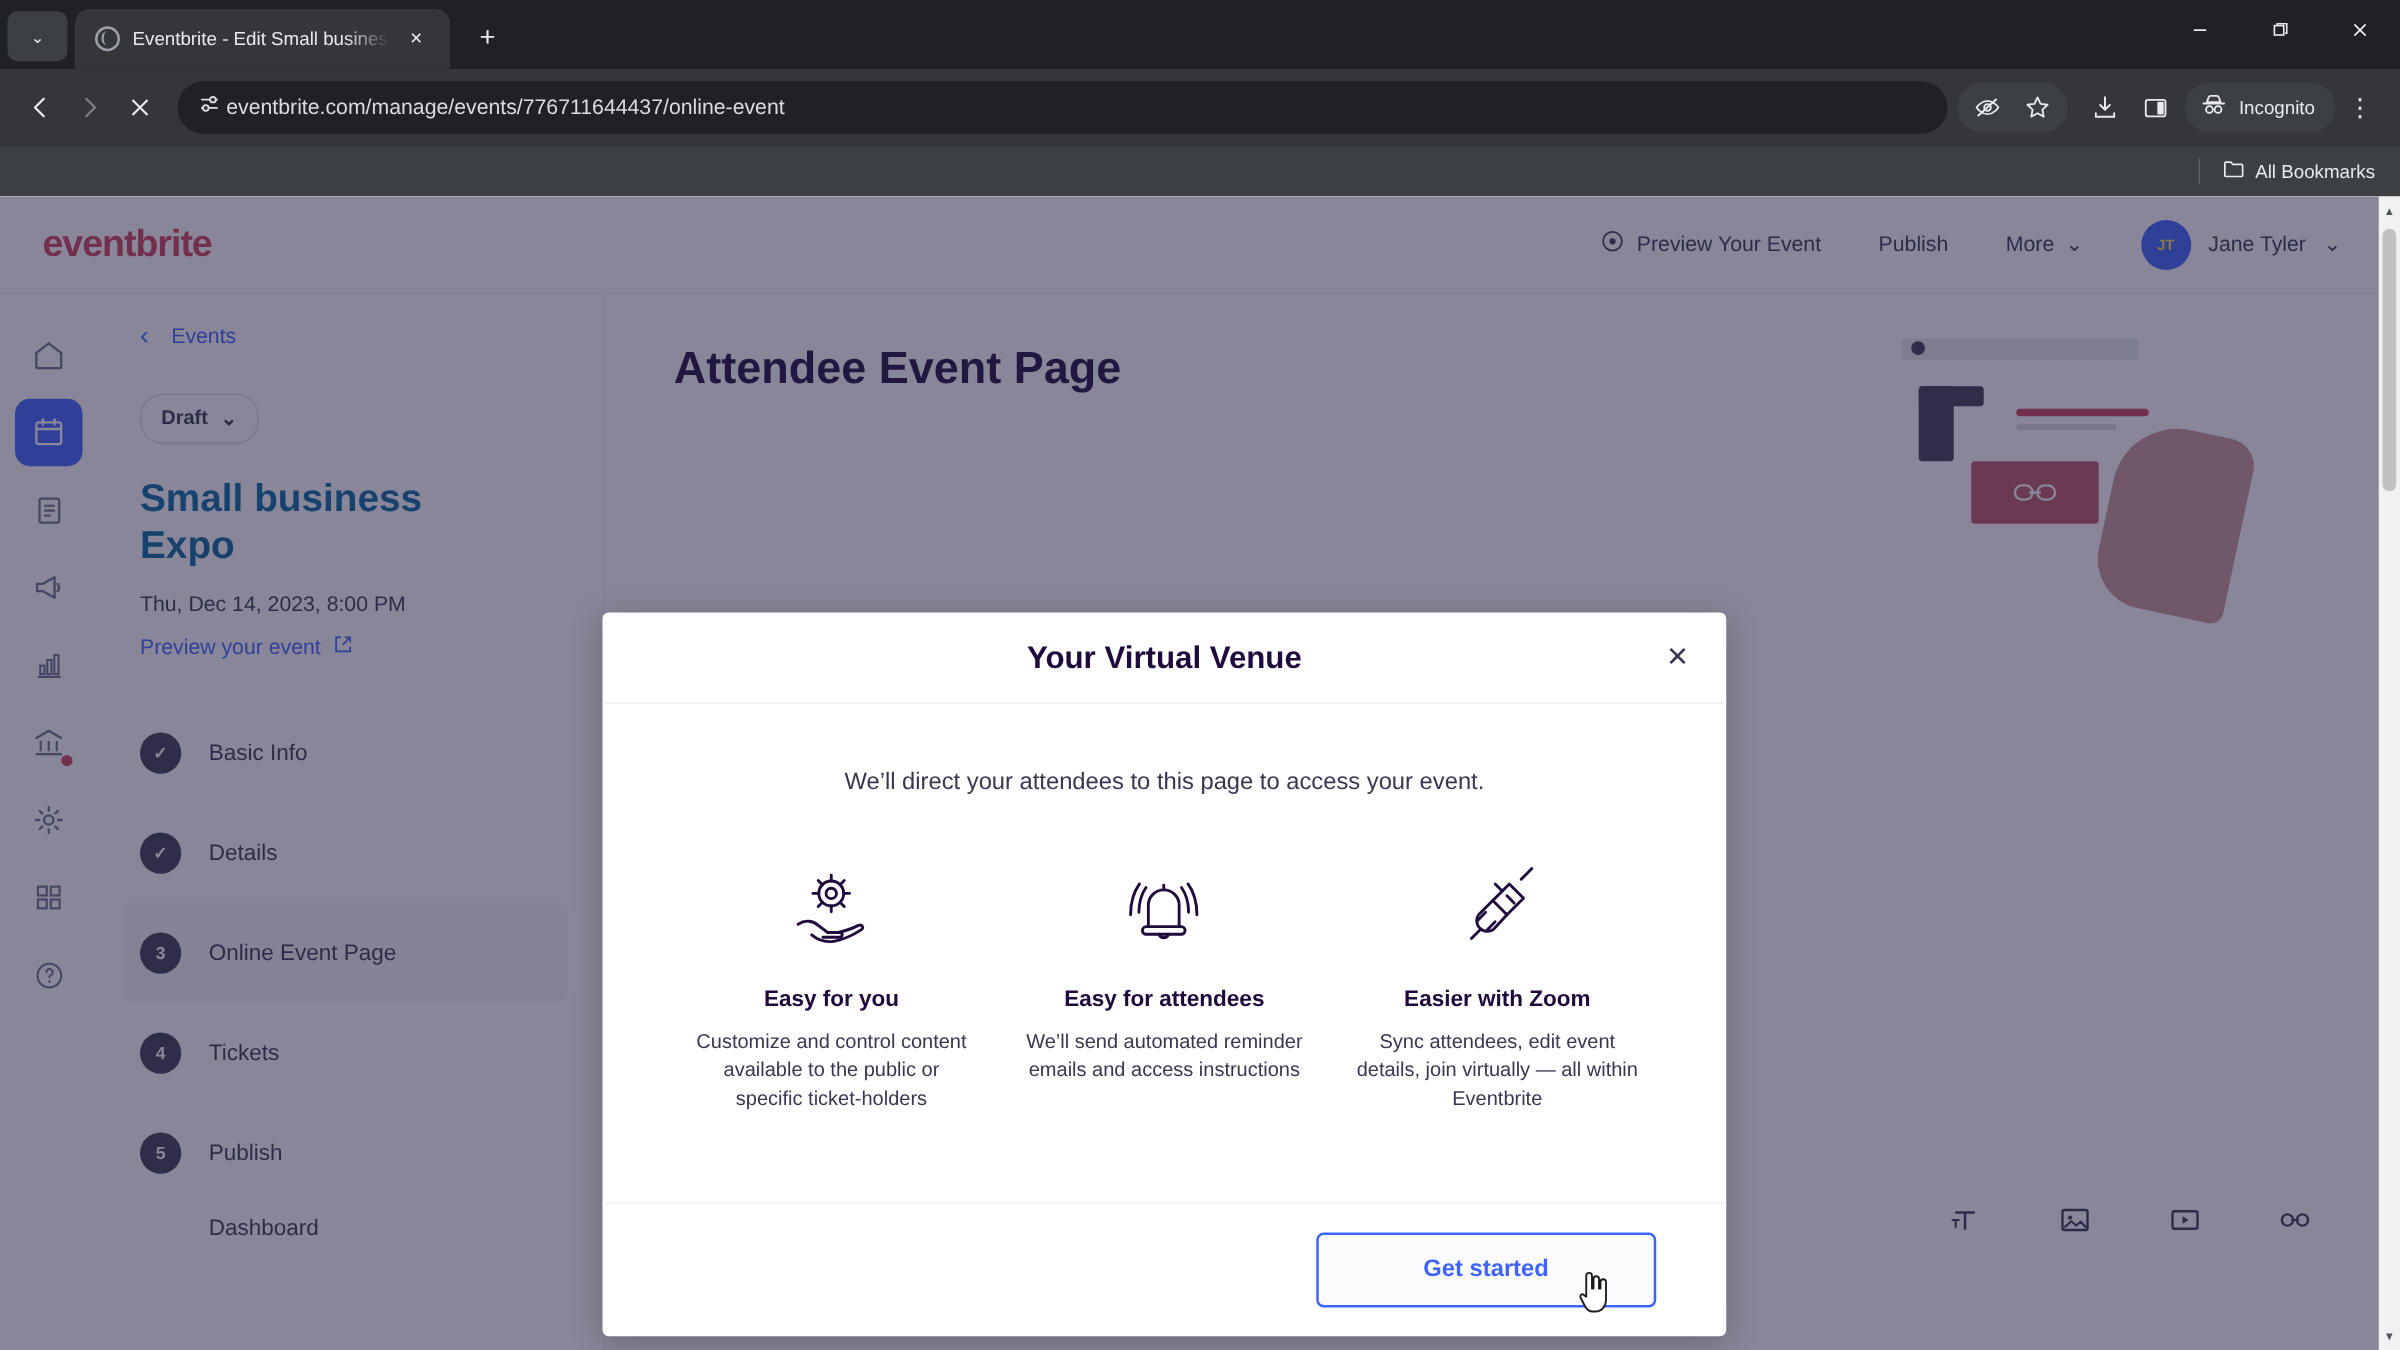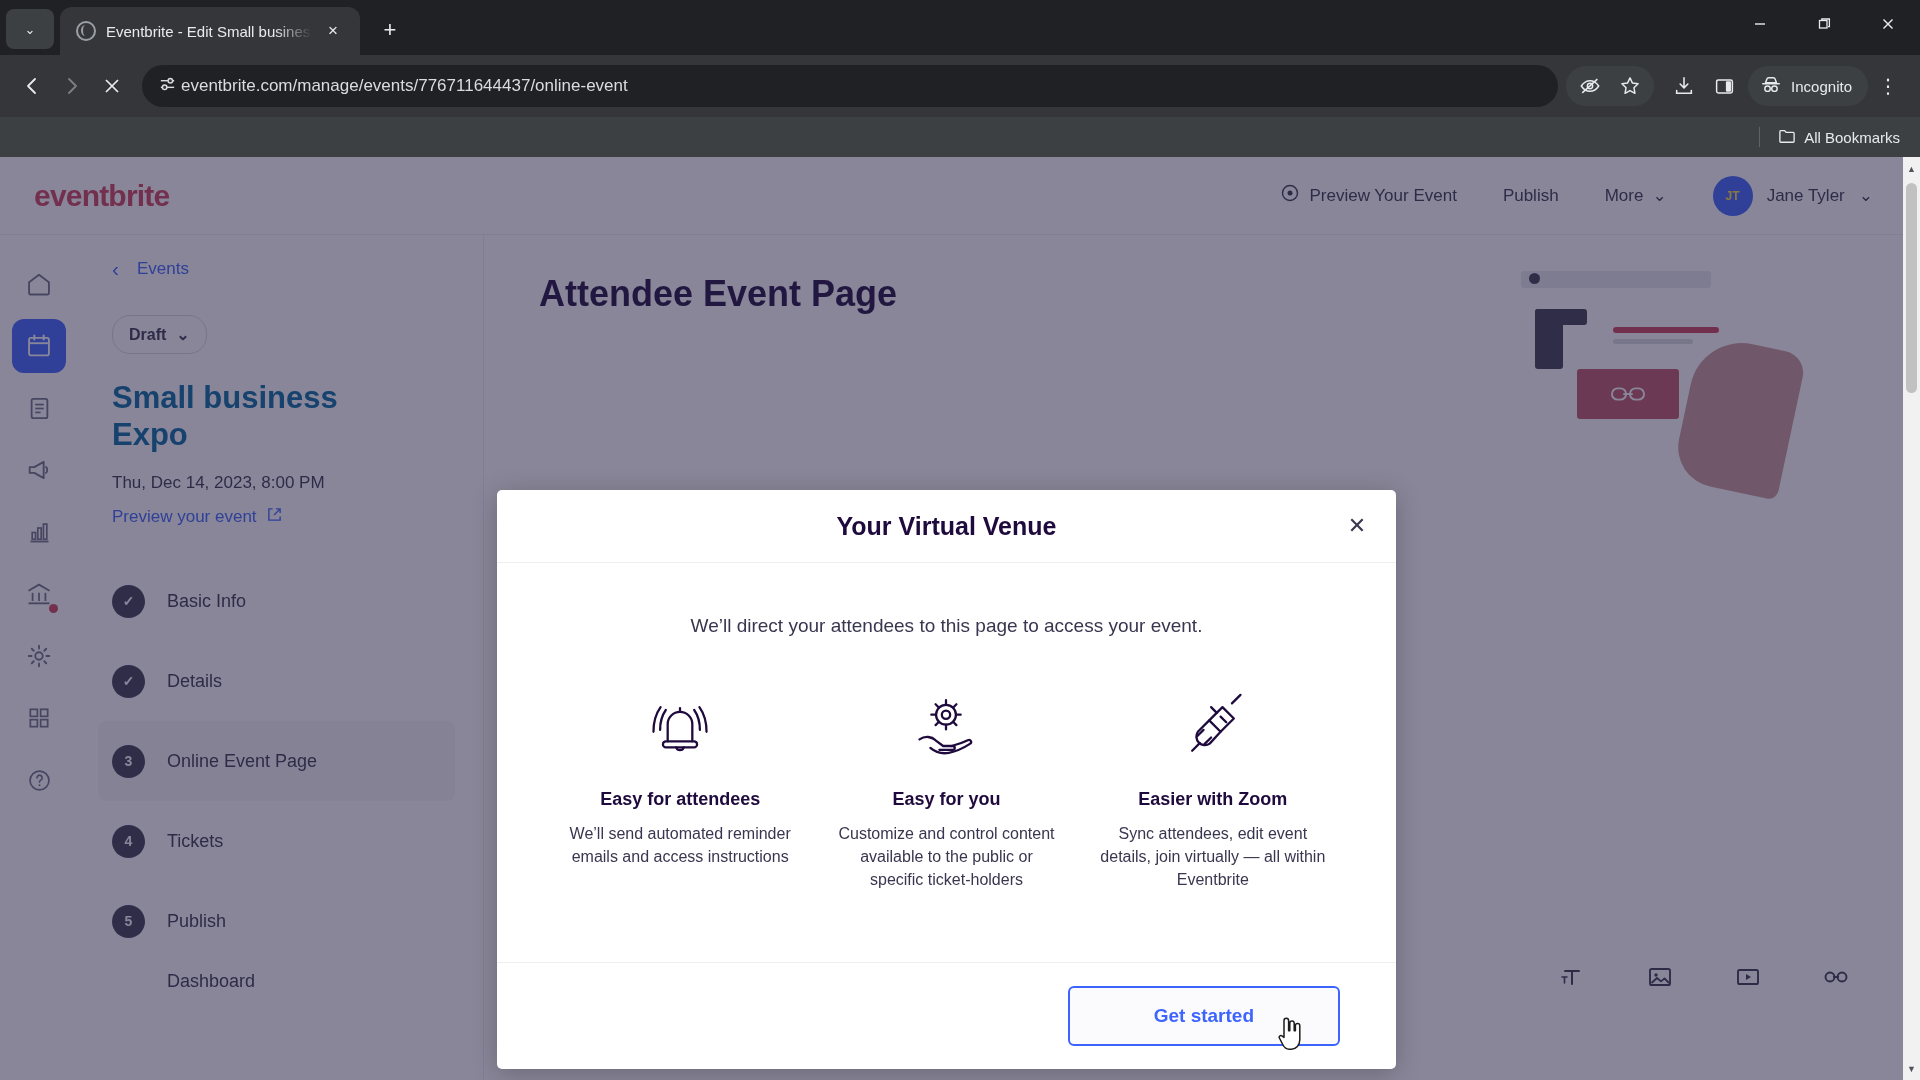--- a/index.html
+++ b/index.html
@@ -218,21 +218,21 @@
     padding: 15px 30px; font-size: 18px; color: #39364f; font-weight: 600;
   }
   .zoom-mark { width: 26px; height: 26px; border-radius: 6px; background: #2d8cff; position: relative; }
   .zoom-mark::after { content: ""; position: absolute; left: 5px; top: 8px; width: 11px; height: 10px; background: #fff; border-radius: 2px; }
   .link-blue { font-size: 18px; color: #3d64ff; }
   .toolstrip { position: absolute; right: 54px; bottom: 86px; display: flex; gap: 62px; color: #39364f; }
 
   
   .modal {
     position: absolute; z-index: 100;
-    left: 497px; top: 333px; width: 899px; height: 579px;
+    left: 482px; top: 333px; width: 899px; height: 579px;
     background: #fff; border-radius: 5px;
     box-shadow: 0 4px 26px rgba(0,0,0,0.22);
     display: flex; flex-direction: column;
   }
   .modal-head {
     height: 73px; flex: 0 0 73px; position: relative;
     display: flex; align-items: center; justify-content: center;
     border-bottom: 1px solid #eeedf2;
   }
   .modal-title { font-size: 25px; font-weight: 700; color: #1e0a3c; }
@@ -598,49 +598,49 @@
         <span class="modal-close">✕</span>
       </div>
       <div class="modal-body">
         <div class="modal-lead">We’ll direct your attendees to this page to access your event.</div>
         <div class="features">
 
           <div class="feature">
             <div class="feature-ico">
               <svg width="76" height="72" viewBox="0 0 80 76">
                 <g fill="none" stroke="#1e0a3c" stroke-width="2.4" stroke-linejoin="round" stroke-linecap="round">
+                  <circle cx="40" cy="24" r="10.5"></circle>
+                  <circle cx="40" cy="24" r="4.4"></circle>
+                  <path d="M40 8.5v5M40 34.5v5M24.5 24h5M50.5 24h5M29 13l3.6 3.6M47.4 31.4L51 35M51 13l-3.6 3.6M32.6 31.4L29 35"></path>
+                  <path d="M12 50c6-4 13-3 17 1l8 6h10c3 0 3 4 0 4H33"></path>
+                  <path d="M46 57c6-1.5 12-3.5 17-6 3-1.4 5 2 2.2 3.8-6 3.9-14.5 8-22.2 9.4-8 1.5-15-1.4-19.5-5.2"></path>
+                </g>
+              </svg>
+            </div>
+            <div class="feature-title">Easy for you</div>
+            <div class="feature-desc">Customize and control content available to the public or specific ticket-holders</div>
+          </div>
+
+          <div class="feature">
+            <div class="feature-ico">
+              <svg width="76" height="72" viewBox="0 0 80 76">
+                <g fill="none" stroke="#1e0a3c" stroke-width="2.4" stroke-linejoin="round" stroke-linecap="round">
                   <path d="M27 52V34a13 13 0 0126 0v18"></path>
                   <rect x="22" y="52" width="36" height="6.5" rx="3.2"></rect>
                   <path d="M36 58.5a4.2 4.2 0 008 0"></path>
                   <path d="M40 21v-4"></path>
                   <path d="M19 40c0-9 2.5-16 6-21"></path>
                   <path d="M61 40c0-9-2.5-16-6-21"></path>
                   <path d="M12 42c0-11 3.2-20 7.5-26"></path>
                   <path d="M68 42c0-11-3.2-20-7.5-26"></path>
                 </g>
               </svg>
             </div>
             <div class="feature-title">Easy for attendees</div>
             <div class="feature-desc">We’ll send automated reminder emails and access instructions</div>
-          </div>
-
-          <div class="feature">
-            <div class="feature-ico">
-              <svg width="76" height="72" viewBox="0 0 80 76">
-                <g fill="none" stroke="#1e0a3c" stroke-width="2.4" stroke-linejoin="round" stroke-linecap="round">
-                  <circle cx="40" cy="24" r="10.5"></circle>
-                  <circle cx="40" cy="24" r="4.4"></circle>
-                  <path d="M40 8.5v5M40 34.5v5M24.5 24h5M50.5 24h5M29 13l3.6 3.6M47.4 31.4L51 35M51 13l-3.6 3.6M32.6 31.4L29 35"></path>
-                  <path d="M12 50c6-4 13-3 17 1l8 6h10c3 0 3 4 0 4H33"></path>
-                  <path d="M46 57c6-1.5 12-3.5 17-6 3-1.4 5 2 2.2 3.8-6 3.9-14.5 8-22.2 9.4-8 1.5-15-1.4-19.5-5.2"></path>
-                </g>
-              </svg>
-            </div>
-            <div class="feature-title">Easy for you</div>
-            <div class="feature-desc">Customize and control content available to the public or specific ticket-holders</div>
           </div>
 
           <div class="feature">
             <div class="feature-ico">
               <svg width="76" height="72" viewBox="0 0 80 76">
                 <g fill="none" stroke="#1e0a3c" stroke-width="2.4" stroke-linejoin="round" stroke-linecap="round">
                   <path d="M50 16l-14 14 12 12 14-14z"></path>
                   <path d="M60 12l9-9"></path>
                   <path d="M44 22l-6-6M54 32l-6-6"></path>
                   <path d="M36 30L24 42a9 9 0 0012.5 12.5L48 42"></path>

